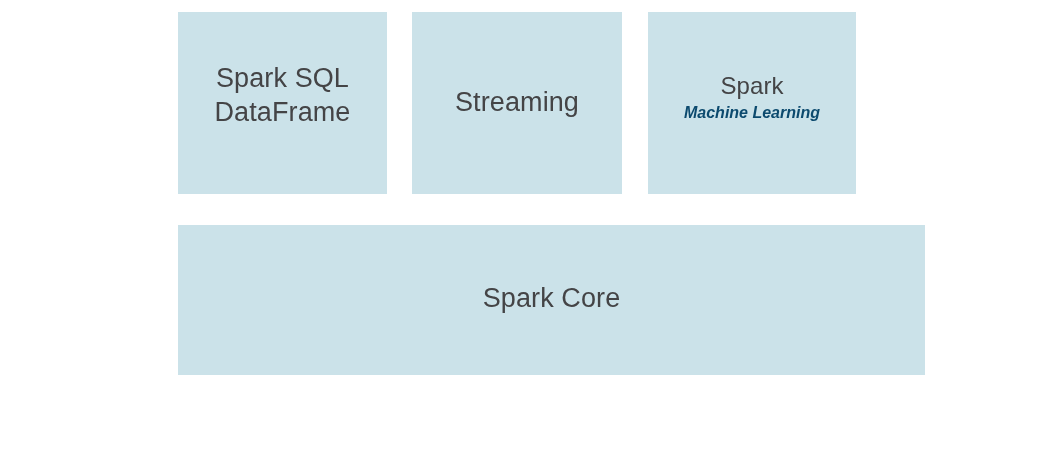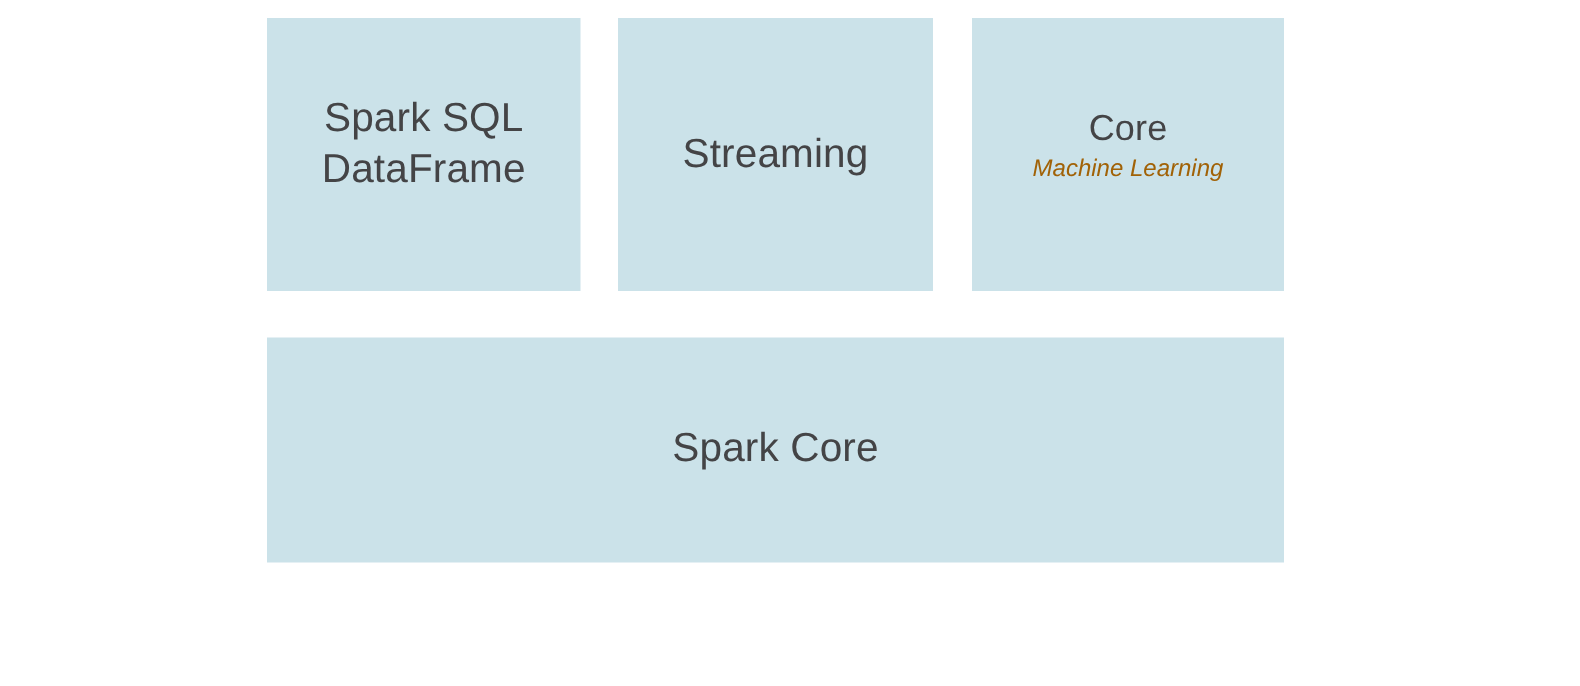--- a/index.html
+++ b/index.html
@@ -39,21 +39,21 @@
   }
 
   .block-spark-sql   { left: 178px; width: 209px; }
   .block-streaming   { left: 412px; width: 210px; }
   .block-mllib       { left: 648px; width: 208px; }
 
   
   .layer-core {
     left: 178px;
     top: 225px;
-    width: 678px;
+    width: 747px;
     height: 150px;
   }
 
   
   .block-title {
     font-size: 27px;
     font-weight: 400;
     line-height: 34px;
     letter-spacing: 0.1px;
     color: #444446;
@@ -61,23 +61,23 @@
   }
 
   .block-title-sm {
     font-size: 24px;
     line-height: 30px;
   }
 
   .block-subtitle {
     font-size: 16px;
     font-style: italic;
-    font-weight: 400;
+    font-weight: 700;
     line-height: 20px;
-    color: #a16207;
+    color: #0c4a6e;
     margin-top: 2px;
   }
 
   
   .block-spark-sql .block-title { transform: translateY(-8px); }
   .block-streaming .block-title { transform: translateY(-1px); }
   .block-mllib .stack           { transform: translateY(-6px); }
   .layer-core .block-title      { transform: translateY(-2px); }
 
   .stack {
@@ -95,21 +95,21 @@
     <div class="block-title">Streaming</div>
   </div>
 
   <div class="block layer-top block-spark-sql">
     <div class="block-title">Spark SQL
 DataFrame</div>
   </div>
 
   <div class="block layer-top block-mllib">
     <div class="stack">
-      <div class="block-title block-title-sm">Core</div>
+      <div class="block-title block-title-sm">Spark</div>
       <div class="block-subtitle">Machine Learning</div>
     </div>
   </div>
 
   <div class="block layer-core">
     <div class="block-title">Spark Core</div>
   </div>
 
 </div>
 

